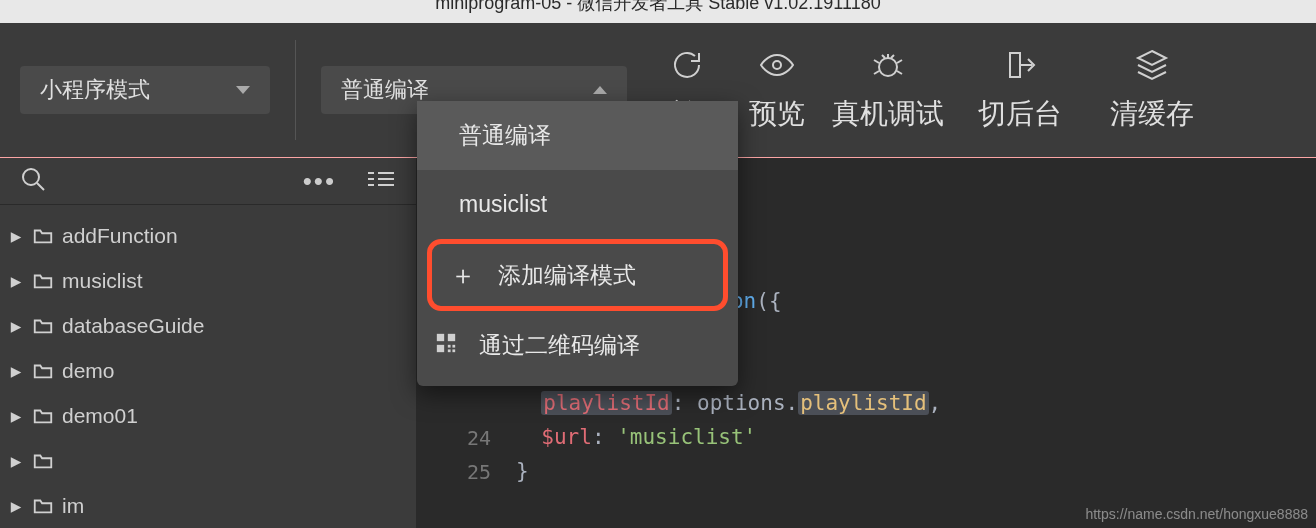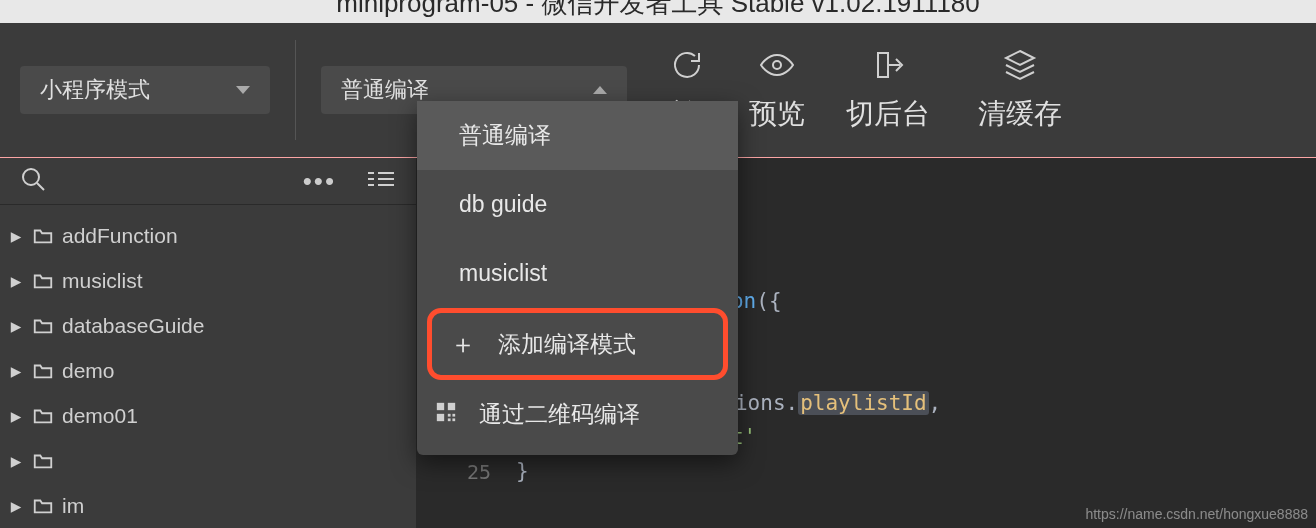--- a/index.html
+++ b/index.html
@@ -9,21 +9,21 @@
       color: #d0d0d0;
       width: 1316px;
       height: 528px;
       overflow: hidden;
       position: relative;
     }
     .titlebar {
       height: 23px;
       background: #e8e8e8;
       color: #2a2a2a;
-      font-size: 26px;
+      font-size: 18px;
       text-align: center;
       line-height: 6px;
       font-weight: 500;
       padding-top: 0;
       display: flex;
       justify-content: center;
       align-items: flex-start;
     }
     .toolbar {
       height: 135px;
@@ -255,20 +255,29 @@
         <svg viewBox="0 0 36 36" width="36" height="36" class="icon-svg">
             <path d="M2 18s6-10 16-10 16 10 16 10-6 10-16 10S2 18 2 18z"></path>
             <circle cx="18" cy="18" r="4"></circle>
           </svg>
       </div>
       <span class="action-label">预览</span>
     </div>
     <div class="action-item">
       <div class="action-icon">
         <svg viewBox="0 0 36 36" width="36" height="36" class="icon-svg">
+            <circle cx="18" cy="20" r="9"></circle>
+            <path d="M18 11v-4M9 16l-5-3M27 16l5-3M9 24l-5 3M27 24l5 3M12 8l3 3M24 8l-3 3"></path>
+          </svg>
+      </div>
+      <span class="action-label">真机调试</span>
+    </div>
+    <div class="action-item">
+      <div class="action-icon">
+        <svg viewBox="0 0 36 36" width="36" height="36" class="icon-svg">
             <path d="M8 6h10v24H8zM18 18h12M26 12l6 6-6 6"></path>
           </svg>
       </div>
       <span class="action-label">切后台</span>
     </div>
     <div class="action-item">
       <div class="action-icon">
         <svg viewBox="0 0 36 36" width="36" height="36" class="icon-svg">
             <path d="M18 4l14 7-14 7-14-7zM4 18l14 7 14-7M4 25l14 7 14-7"></path>
           </svg>
@@ -363,23 +372,20 @@
       <div>&nbsp;&nbsp;<span class="key hl">playlistId</span><span class="punct">: options.</span><span class="obj hl">playlistId</span><span class="punct">,</span></div>
       <div>&nbsp;&nbsp;<span class="key">$url</span><span class="punct">: </span><span class="string">'musiclist'</span></div>
       <div><span class="punct">}</span></div>
     </div>
   </div>
 </div>
 
 <div class="dropdown">
   <div class="dropdown-item selected">
       <span>普通编译</span>
-    </div>
-  <div class="dropdown-item">
-      <span>db guide</span>
     </div>
   <div class="dropdown-item">
       <span>musiclist</span>
     </div>
   <div class="dropdown-item with-icon highlighted">
     <span style="font-size:26px;font-weight:300;">＋</span>
     <span>添加编译模式</span>
   </div>
   <div class="dropdown-item with-icon">
     <span>

